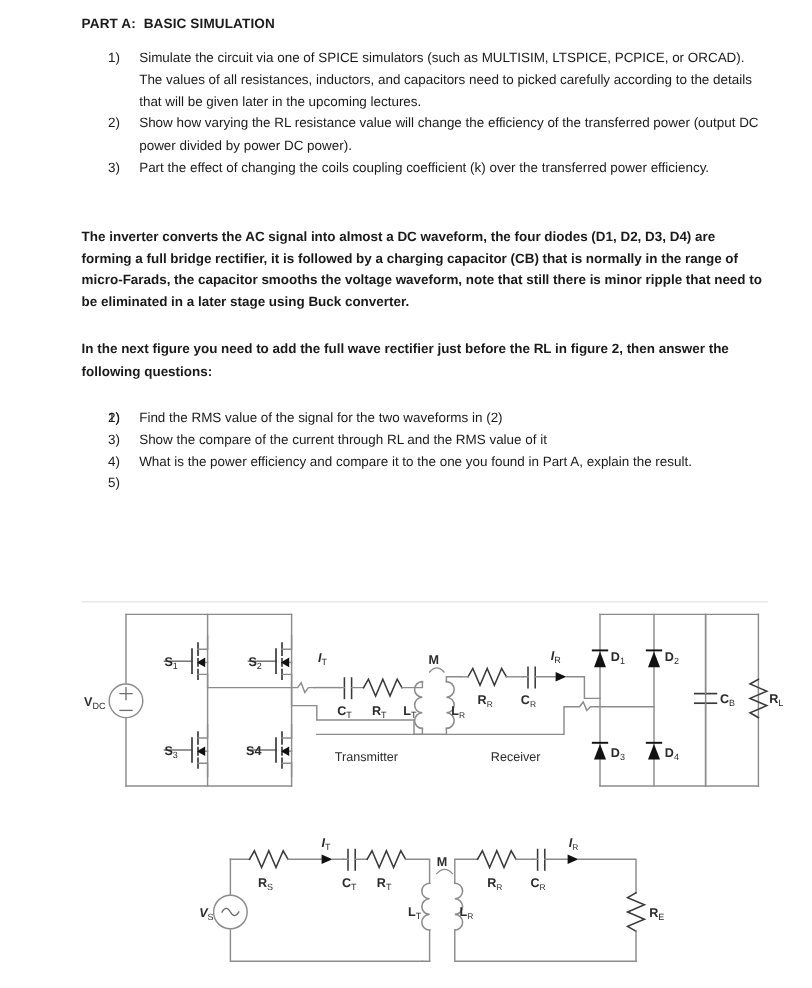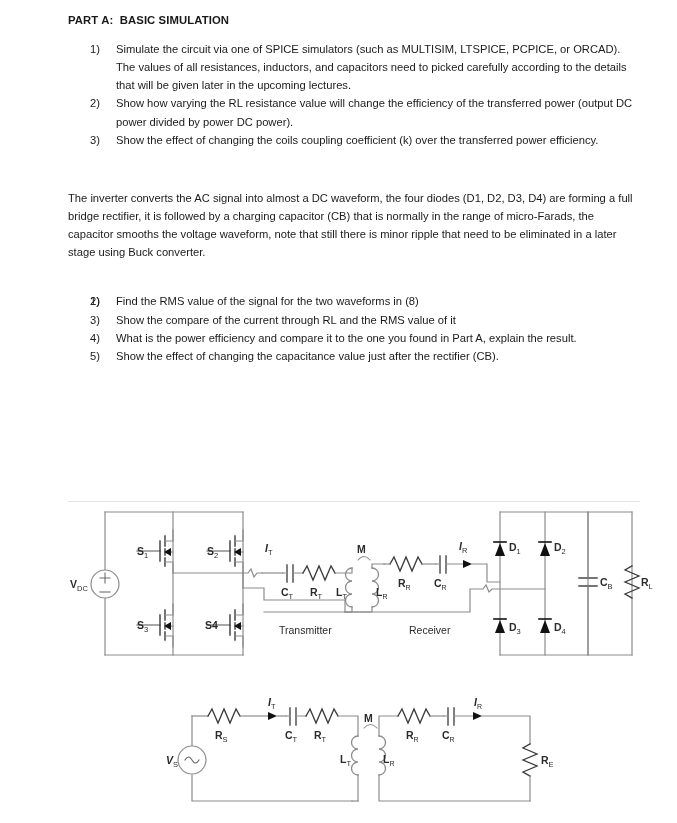--- a/index.html
+++ b/index.html
@@ -33,20 +33,21 @@
     font-weight: bold;
     margin: 0 0 14px 0;
     letter-spacing: 0.1px;
     white-space: pre;
   }
   .para {
     font-size: 11.2px;
     line-height: 1.62;
     margin: 0 0 11px 0;
     text-align: left;
+    font-weight: bold;
   }
   ol.qlist {
     margin: 0 0 10px 0;
     padding: 0;
     list-style: none;
   }
   ol.qlist li {
     position: relative;
     font-size: 11.2px;
     line-height: 1.62;
@@ -97,53 +98,53 @@
       <li>
         <span class="num">1)</span>
         <span>Simulate the circuit via one of SPICE simulators (such as MULTISIM, LTSPICE, PCPICE, or ORCAD). The values of all resistances, inductors, and capacitors need to picked carefully according to the details that will be given later in the upcoming lectures.</span>
       </li>
       <li>
         <span class="num">2)</span>
         <span>Show how varying the RL resistance value will change the efficiency of the transferred power (output DC power divided by power DC power).</span>
       </li>
       <li>
         <span class="num">3)</span>
-        <span>Show the effect of changing the coils coupling coefficient (k) over the transferred power efficiency.</span>
+        <span>Part the effect of changing the coils coupling coefficient (k) over the transferred power efficiency.</span>
       </li>
     </ol>
 
     <div class="spacer-lg"></div>
 
 
     <p class="para">The inverter converts the AC signal into almost a DC waveform, the four diodes (D1, D2, D3, D4) are forming a full bridge rectifier, it is followed by a charging capacitor (CB) that is normally in the range of micro-Farads, the capacitor smooths the voltage waveform, note that still there is minor ripple that need to be eliminated in a later stage using Buck converter.</p>
 
     <div class="spacer-sm"></div>
 
+    <p class="para">In the next figure you need to add the full wave rectifier just before the RL in figure 2, then answer the following questions:</p>
 
     <div class="spacer-sm"></div>
 
     <ol class="qlist">
       <li>
         <span class="num">1)</span>
       </li>
       <li>
         <span class="num">2)</span>
-        <span>Find the RMS value of the signal for the two waveforms in (8)</span>
+        <span>Find the RMS value of the signal for the two waveforms in (2)</span>
       </li>
       <li>
         <span class="num">3)</span>
         <span>Show the compare of the current through RL and the RMS value of it</span>
       </li>
       <li>
         <span class="num">4)</span>
         <span>What is the power efficiency and compare it to the one you found in Part A, explain the result.</span>
       </li>
       <li>
         <span class="num">5)</span>
-        <span>Show the effect of changing the capacitance value just after the rectifier (CB).</span>
       </li>
     </ol>
 
   </div>
 
   <div class="divider"></div>
 
   <svg class="fig" viewBox="0 0 677 823" width="677" height="823" xmlns="http://www.w3.org/2000/svg">
     <g stroke="#8c8c8c" stroke-width="1.2" fill="none" stroke-linecap="square">
 

